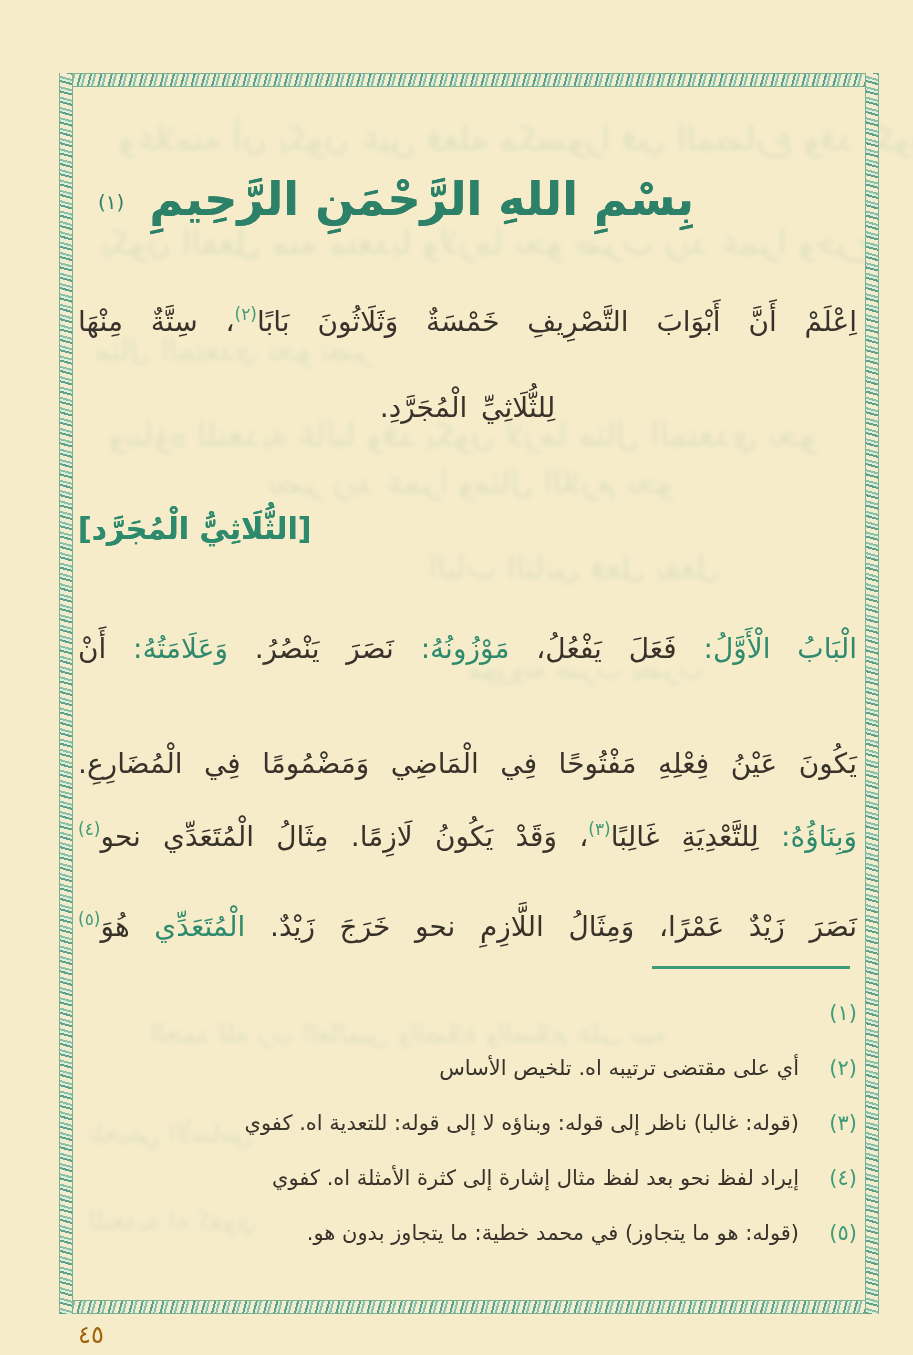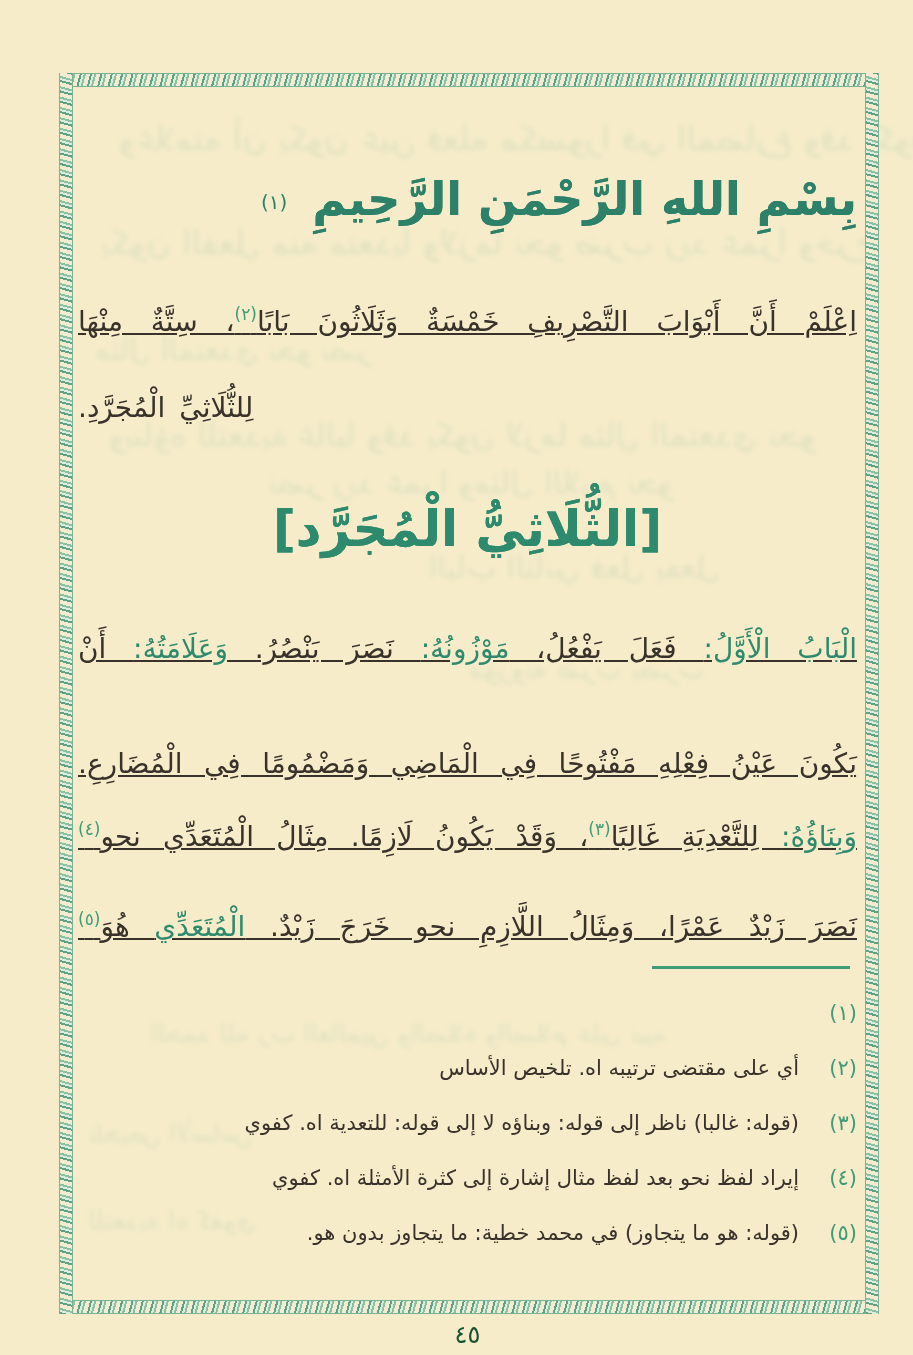--- a/index.html
+++ b/index.html
@@ -38,52 +38,52 @@
   .b-bottom{left:59px;top:1300px;width:820px;height:14px;}
   .b-left{left:59px;top:73px;width:14px;height:1241px;}
   .b-right{left:865px;top:73px;width:14px;height:1241px;}
   
   .content{
     position:absolute;left:78px;top:0;width:779px;height:1355px;
     direction:rtl;color:#38322a;
   }
   .basmala-wrap{
     position:absolute;top:146px;left:0;width:100%;height:106px;line-height:106px;
-    text-align:right;color:#2d8169;white-space:nowrap;
+    text-align:left;color:#2d8169;white-space:nowrap;
   }
   .basmala-text{font-size:46px;font-weight:bold;letter-spacing:-1px;text-shadow:0 0 .6px #2d8169;}
   .basmala-marker{font-size:20px;margin:0 20px;vertical-align:6px;}
   .heading{
     position:absolute;top:476px;left:0;width:100%;height:106px;line-height:106px;
-    text-align:center;font-size:50px;font-weight:bold;color:#2e8a6d;
+    text-align:left;font-size:30px;font-weight:bold;color:#2e8a6d;
     text-shadow:0 0 .5px #2e8a6d;
   }
   .bline{
     position:absolute;left:0;width:100%;height:64px;line-height:64px;
     font-size:28px;word-spacing:5px;white-space:normal;
   }
   #line-1{top:282px}
   #line-2{top:376px}
   #line-3{top:617px}
   #line-4{top:732px}
   #line-5{top:797px}
   #line-6{top:887px}
-  .align-justify{text-align:justify;text-align-last:justify;text-decoration:underline;}
-  .align-right{text-align:left;}
+  .align-justify{text-align:justify;text-align-last:justify;}
+  .align-right{text-align:center;}
   .seg-accent{color:#2e8a6d;}
   .seg-marker{color:#3f9c78;font-size:17px;vertical-align:11px;word-spacing:0;}
   .fn-sep{position:absolute;top:966px;right:7px;width:198px;height:3px;background:#3f9c78;}
   #footnotes{position:absolute;top:986px;right:0;width:100%;font-size:21px;}
   .fn-row{display:flex;line-height:55px;}
   .fn-num{flex:0 0 58px;width:58px;color:#3f9c78;}
   .fn-body{flex:1;min-width:0;}
   .fn-line{white-space:nowrap;}
   .page-number{
     position:absolute;left:0;top:1316px;width:100%;height:39px;line-height:39px;
-    text-align:center;font-size:24px;color:#14532d;letter-spacing:2px;
+    text-align:left;font-size:24px;color:#a16207;letter-spacing:2px;
   }
 </style>
 </head>
 <body>
 
 <div>
   <div class="ghost g0">وعلامته أن يكون عين فعله مكسورا في المضارع وقد يكون</div>
   <div class="ghost g1">يكون الفعل منه متعديا ولازما نحو ضرب زيد عمرا وخرج</div>
   <div class="ghost g2">مثال المتعدي نحو نصر</div>
   <div class="ghost g3">وبناؤه للتعدية غالبا وقد يكون لازما مثال المتعدي نحو</div>

